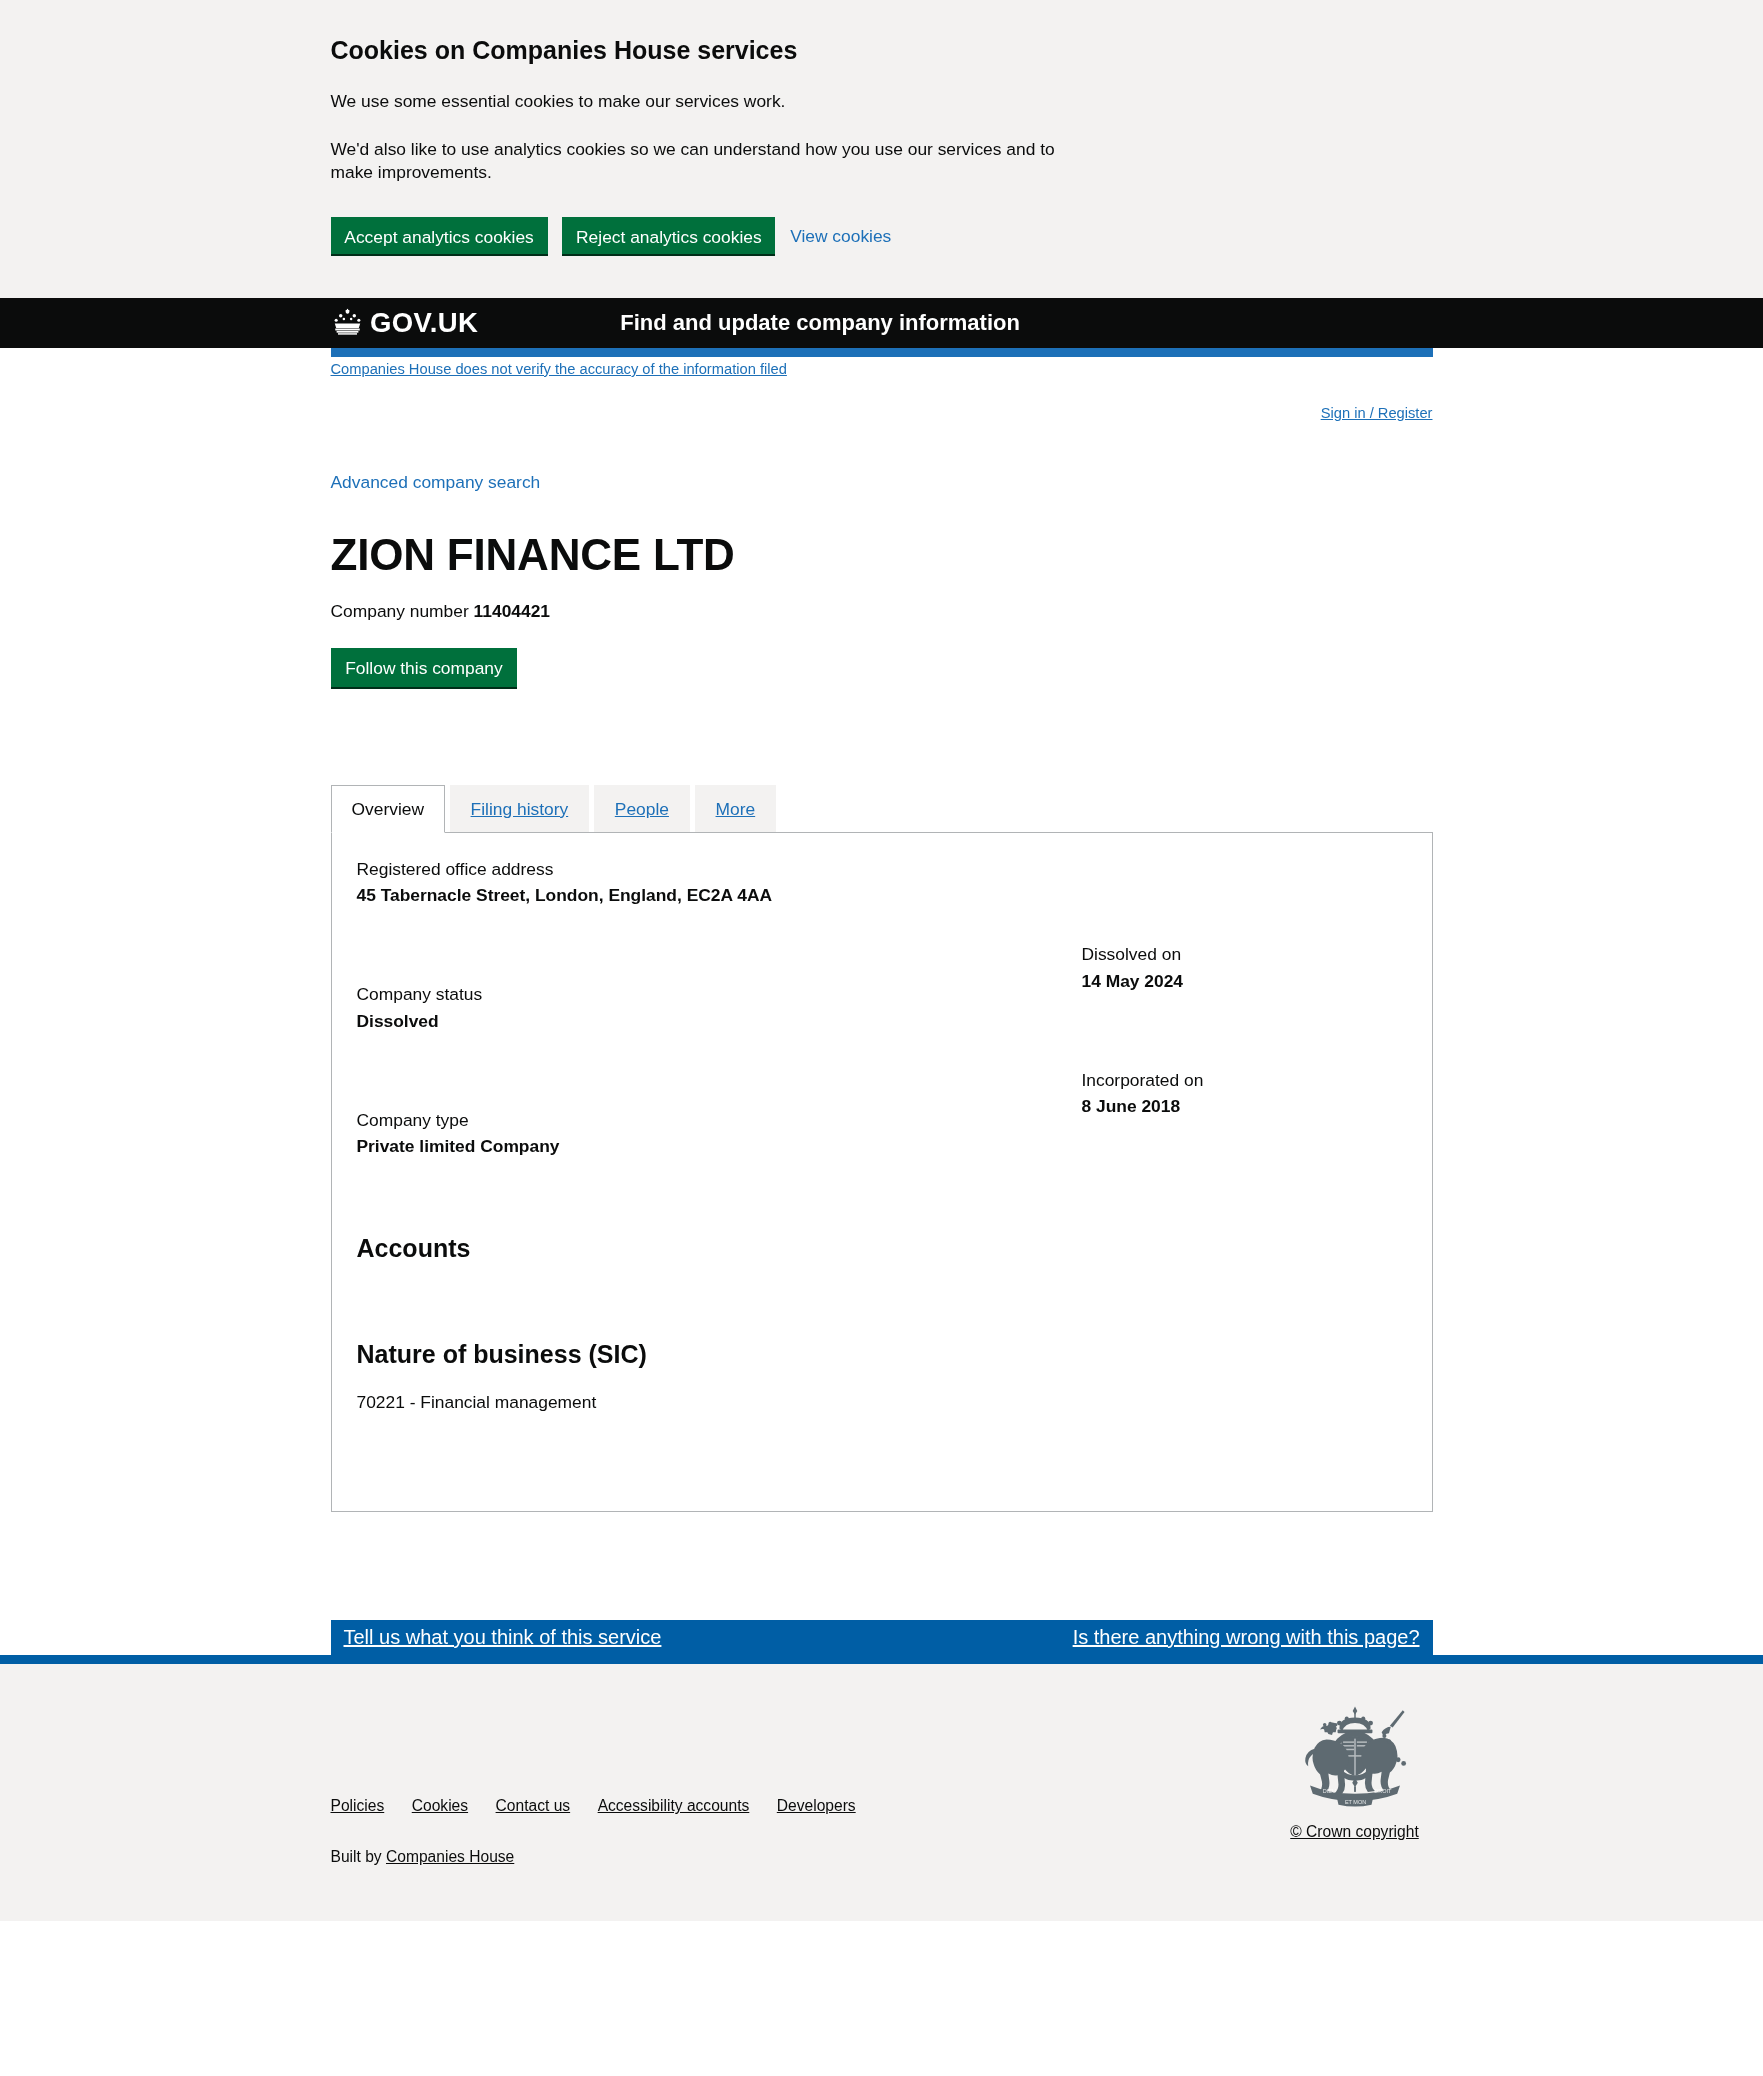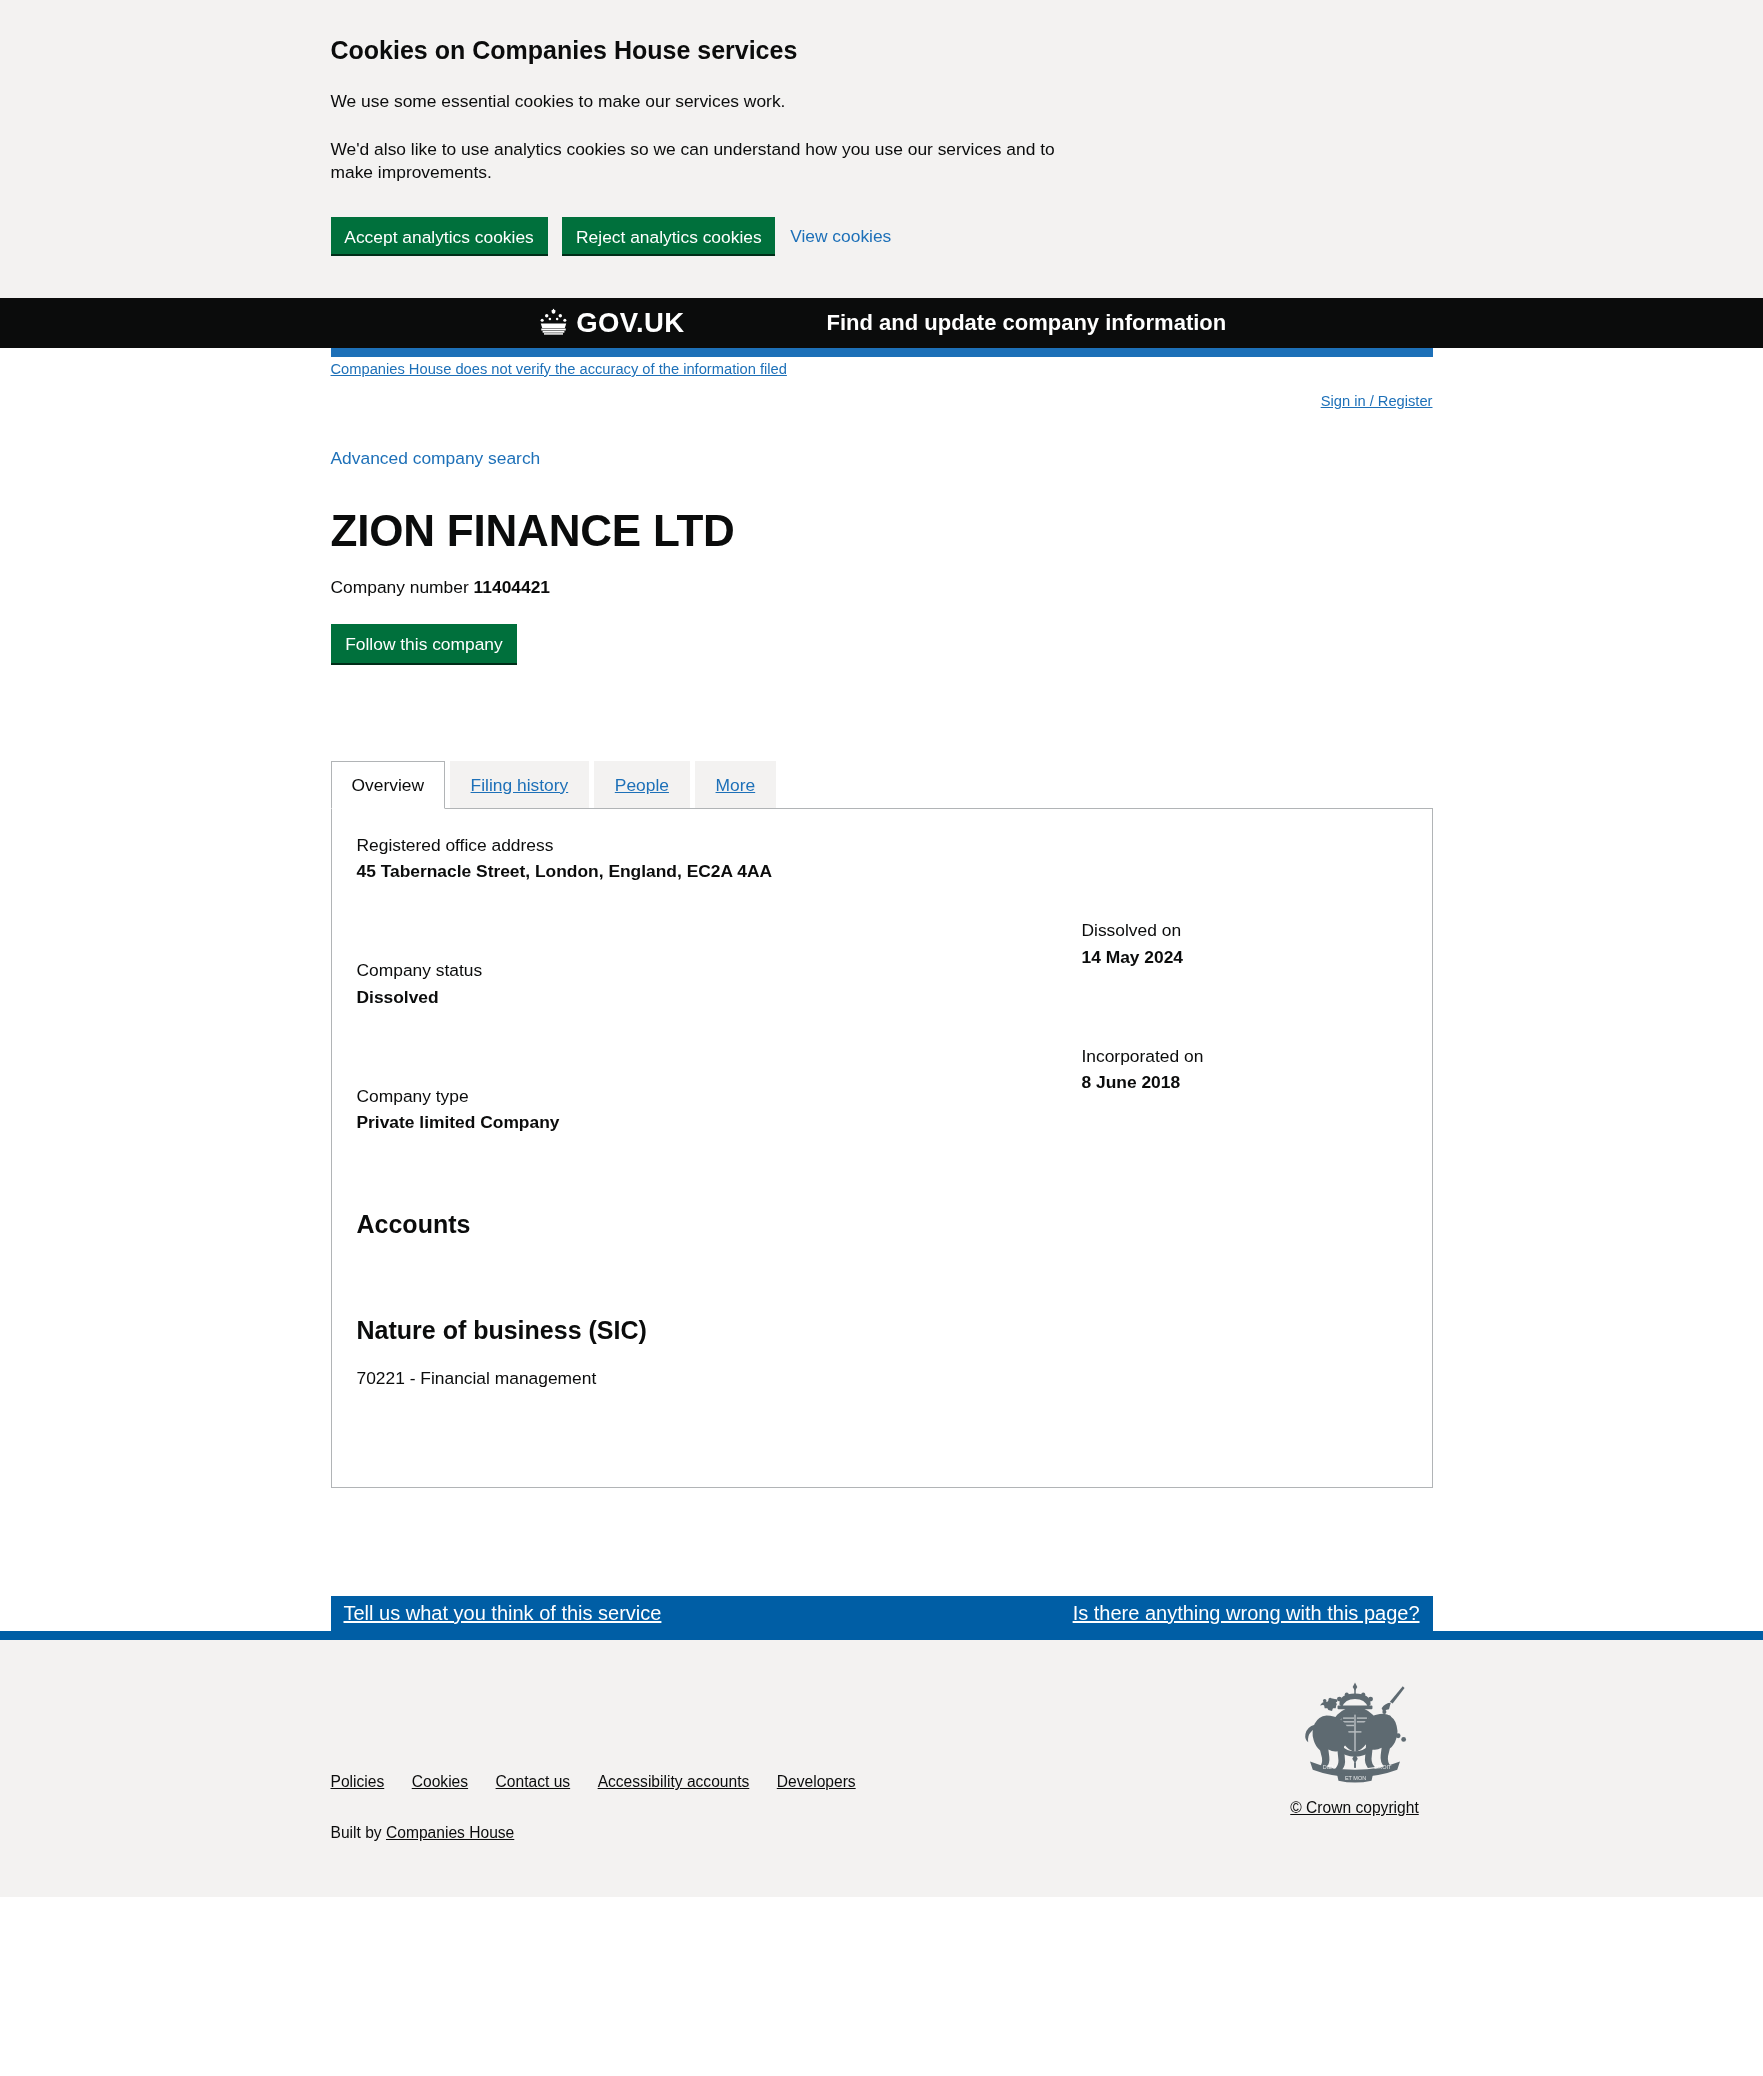--- a/index.html
+++ b/index.html
@@ -57,21 +57,20 @@
     background: #0b0c0c;
     height: 50px;
     display: flex;
     align-items: center;
   }
   .govuk-header-inner {
     width: 1102px;
     margin: 4px auto;
     display: flex;
     align-items: center;
-    justify-content: center;
   }
   .logo-block { display: flex; align-items: center; gap: 6.4px; }
   .crown-svg { display: block; }
   .govuk-wordmark {
     color: #ffffff;
     font-size: 27.5px;
     font-weight: bold;
     letter-spacing: 0.4px;
     line-height: 1;
   }
@@ -92,21 +91,21 @@
   }
   .disclaimer-row { width: 1102px; margin: 0 auto; padding-top: 3.7px; }
   .disclaimer-link {
     color: #1d70b8;
     text-decoration: underline;
     font-size: 14.7px;
     cursor: pointer;
   }
   .signin-row {
     width: 1102px;
-    margin: 0 auto;
+    margin: 12px auto;
     text-align: right;
     padding-top: 16.5px;
   }
   .signin-link {
     color: #1d70b8;
     text-decoration: underline;
     font-size: 14.7px;
     cursor: pointer;
   }
 

